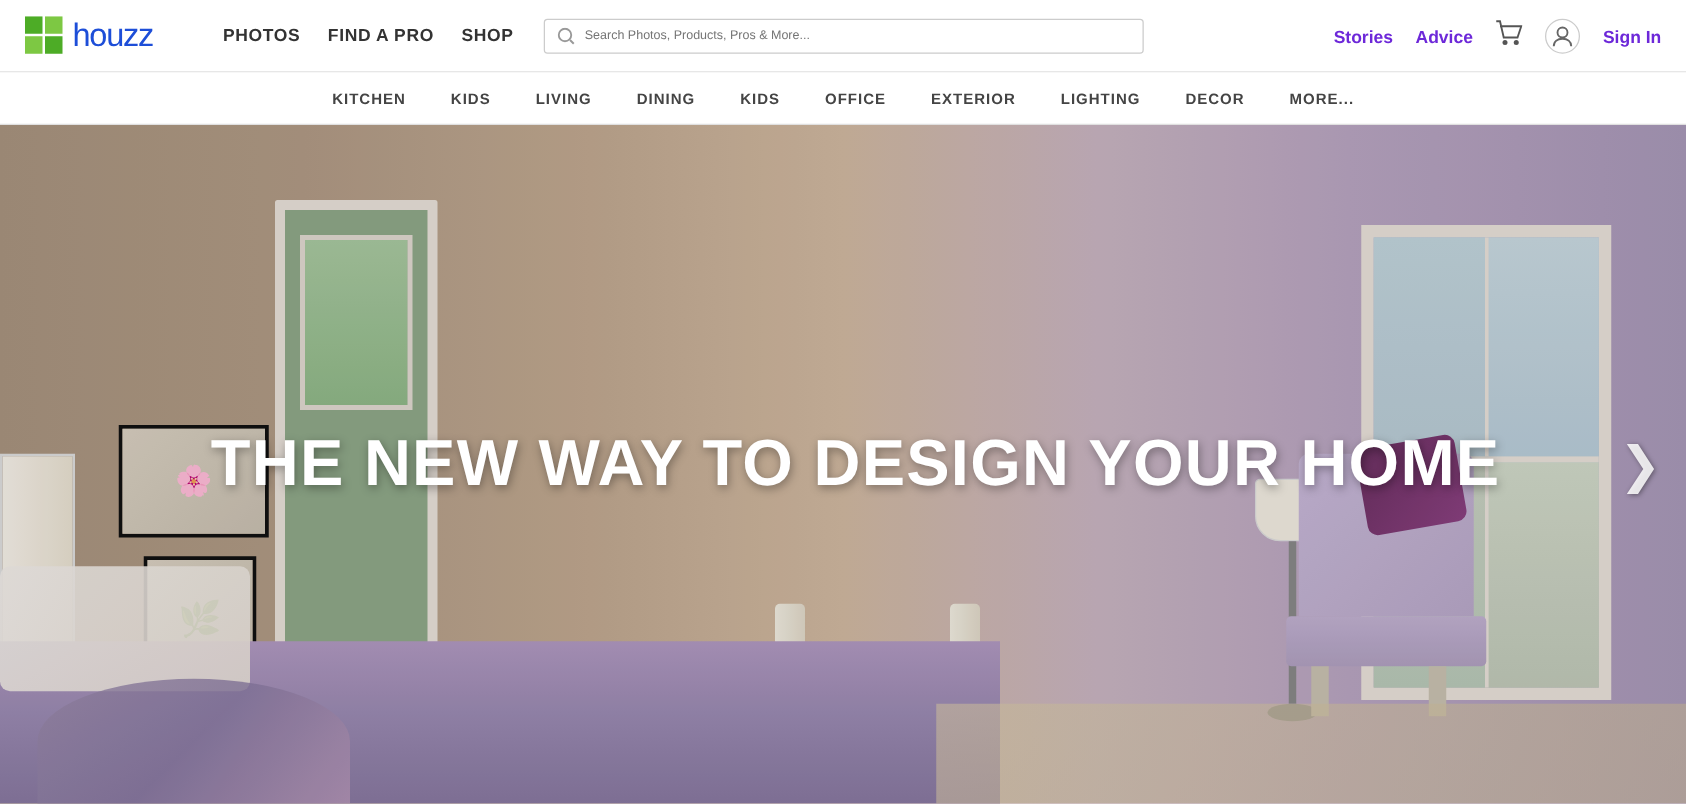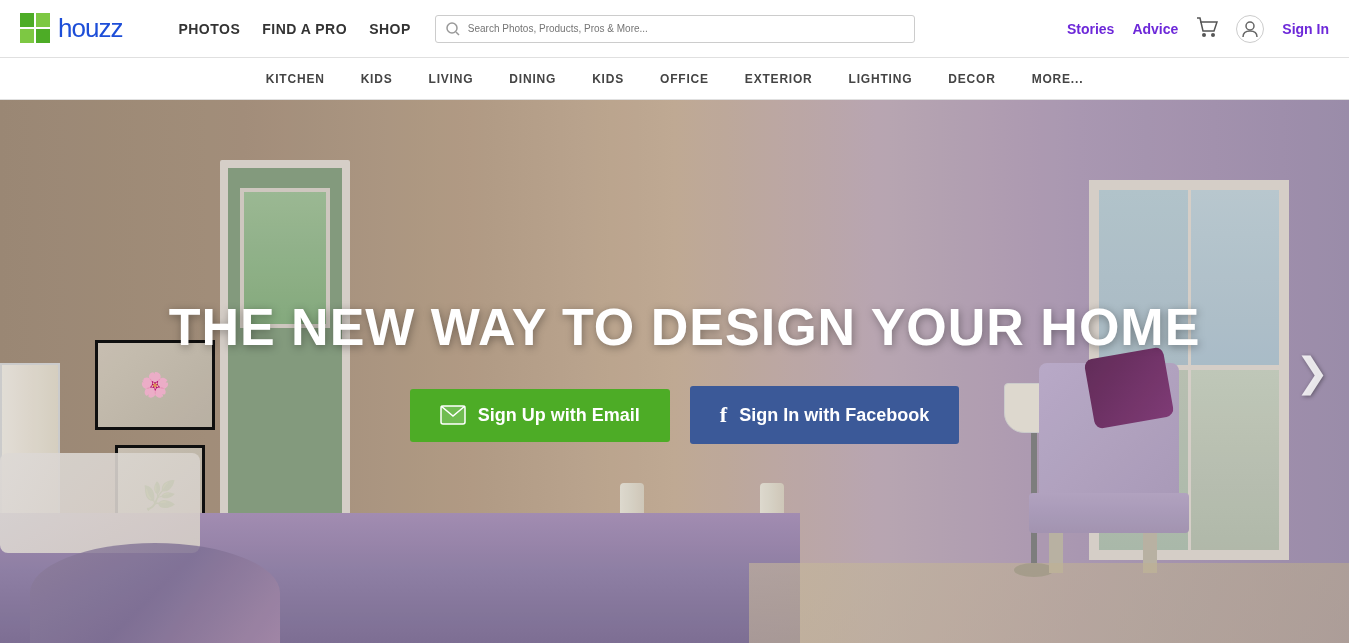--- a/index.html
+++ b/index.html
@@ -536,31 +536,16 @@
 
   <div class="bed-blanket"></div>
   <div class="bed-pillows"></div>
   <div class="fur-rug"></div>
   <div class="floor-rug"></div>
 
   <div class="hero-overlay"></div>
 
   <div class="hero-content">
     <h1 class="hero-title">THE NEW WAY TO DESIGN YOUR HOME</h1>
-    <div class="hero-buttons">
-      <a href="#" class="btn-email">
-        <span style="display:inline-flex;align-items:center;justify-content:center;">
-          <svg width="26" height="20" viewBox="0 0 26 20">
-            <rect x="1" y="1" width="24" height="18" rx="2" stroke="white" stroke-width="1.5" fill="rgba(255,255,255,0.2)"></rect>
-            <polyline points="1,1 13,11 25,1" stroke="white" stroke-width="1.5" fill="none"></polyline>
-          </svg>
-        </span>
-        <span>Sign Up with Email</span>
-      </a>
-      <a href="#" class="btn-facebook">
-        <span class="fb-icon" style="font-size:22px;font-family:Georgia,serif;font-weight:900;">f</span>
-        <span>Sign In with Facebook</span>
-      </a>
-    </div>
   </div>
 
   <div class="hero-arrow">❯</div>
 </section>
 
 </body></html>

